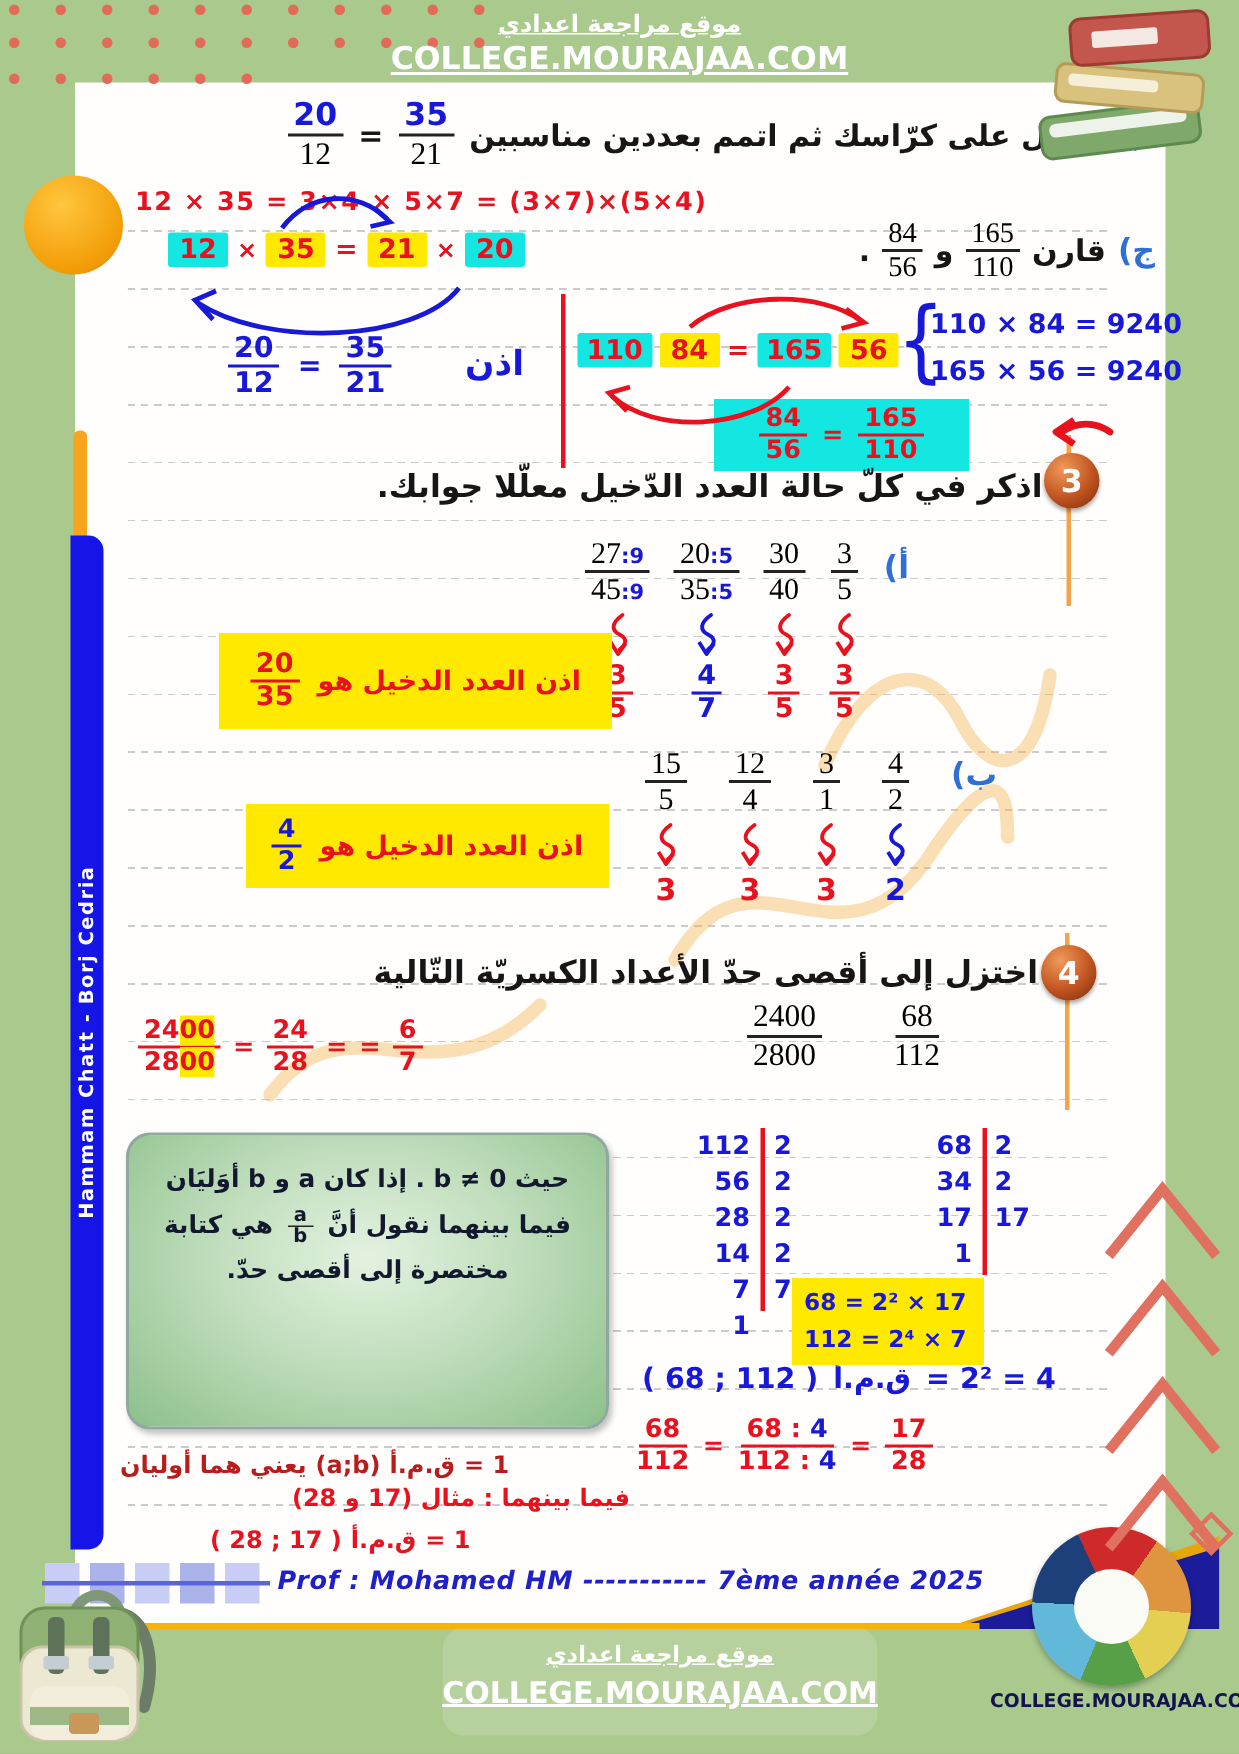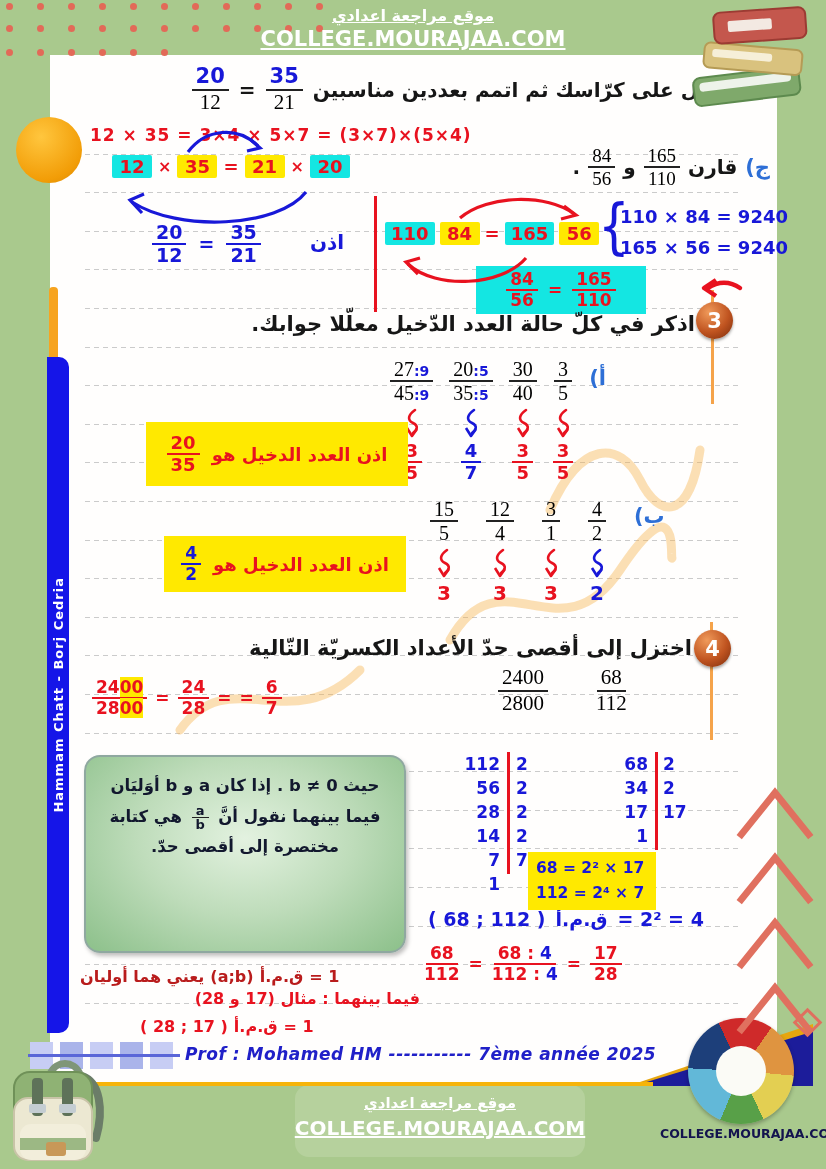--- a/index.html
+++ b/index.html
@@ -180,21 +180,21 @@
     <span class="frac hwf blue hw19">
       <span class="fn">20</span>
       <span>12</span>
     </span>
     <span class="blue b hw19">=</span>
     <span class="frac hwf blue hw19">
       <span class="fn">35</span>
       <span>21</span>
     </span>
   </div>
-  <div class="ab blue b" style="left:310px;top:230px;font-size:20px;z-index:4;">اذن</div>
+  <div class="ab blue b" style="left:310px;top:230px;font-size:23px;z-index:4;">اذن</div>
 
   <div class="ab" style="left:374px;top:196px;width:3px;height:116px;background:#e8121f;z-index:4;"></div>
 
   <div class="ab flex" style="left:385px;top:222px;gap:5px;z-index:4;">
     <span class="box bgc">110</span>
 
     <span class="box bgy">84</span>
     <span class="red b hw18">=</span>
     <span class="box bgc">165</span>
 

